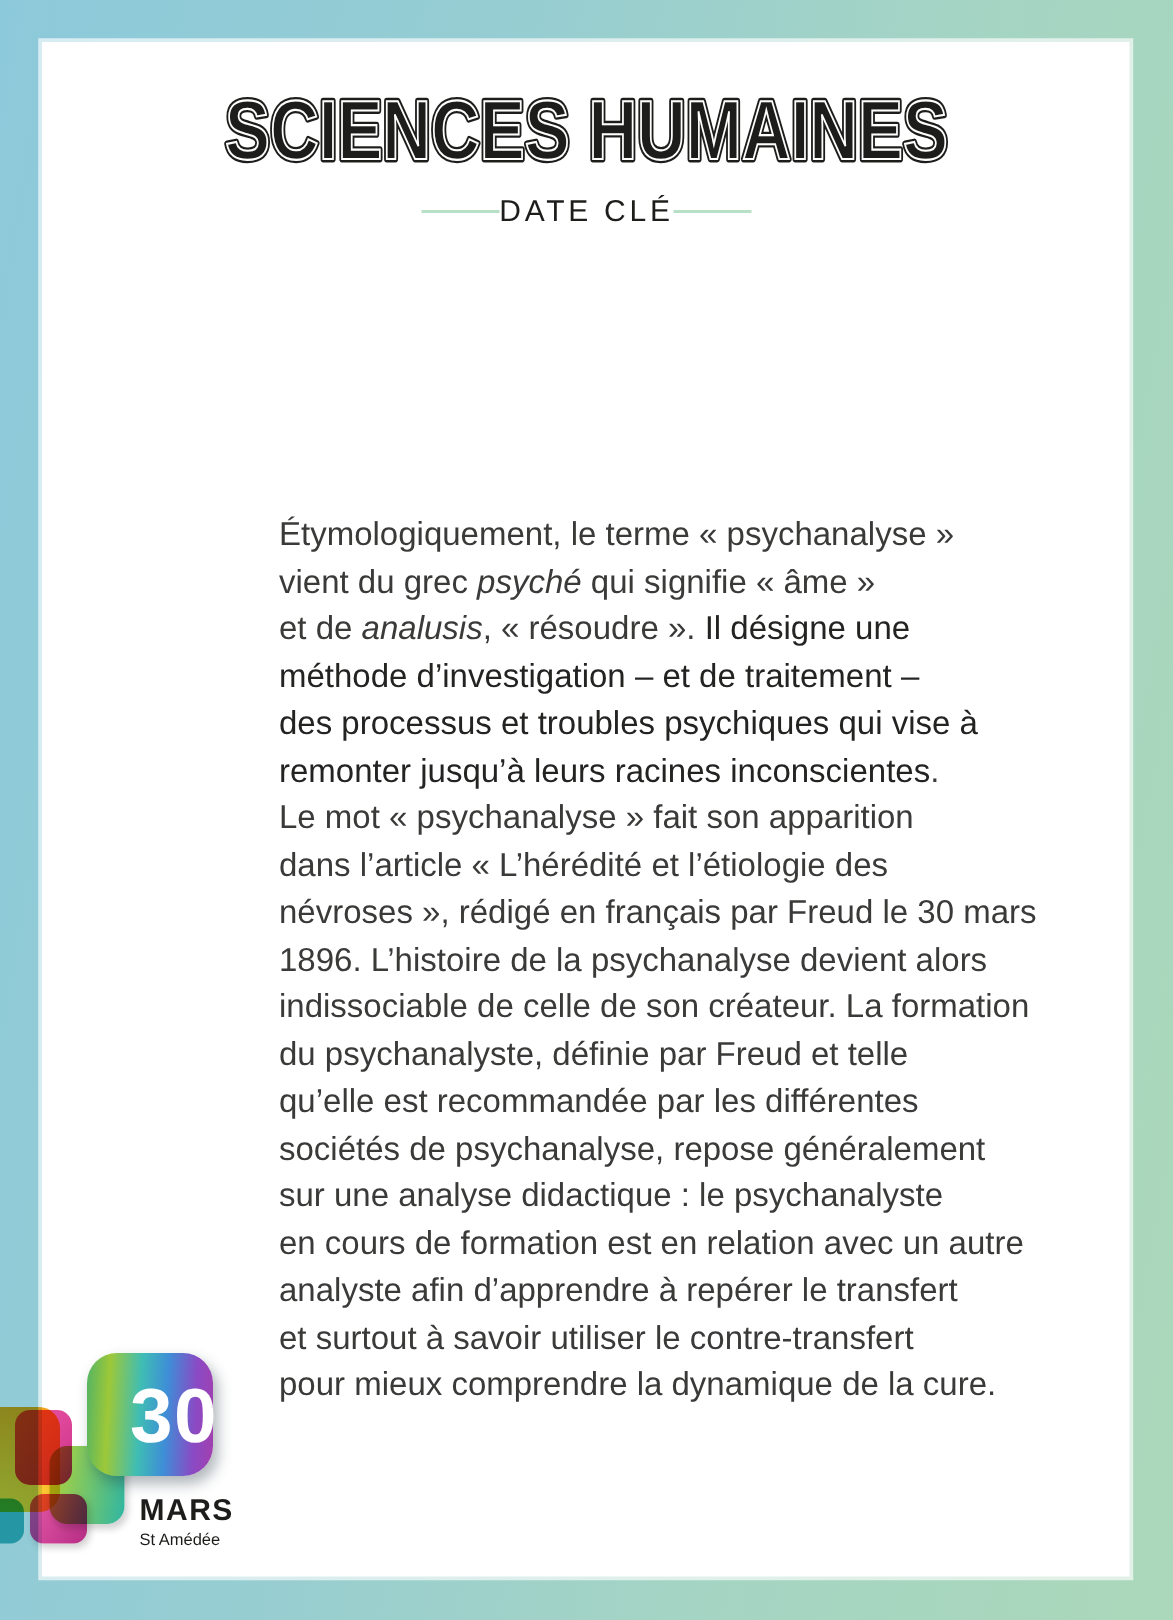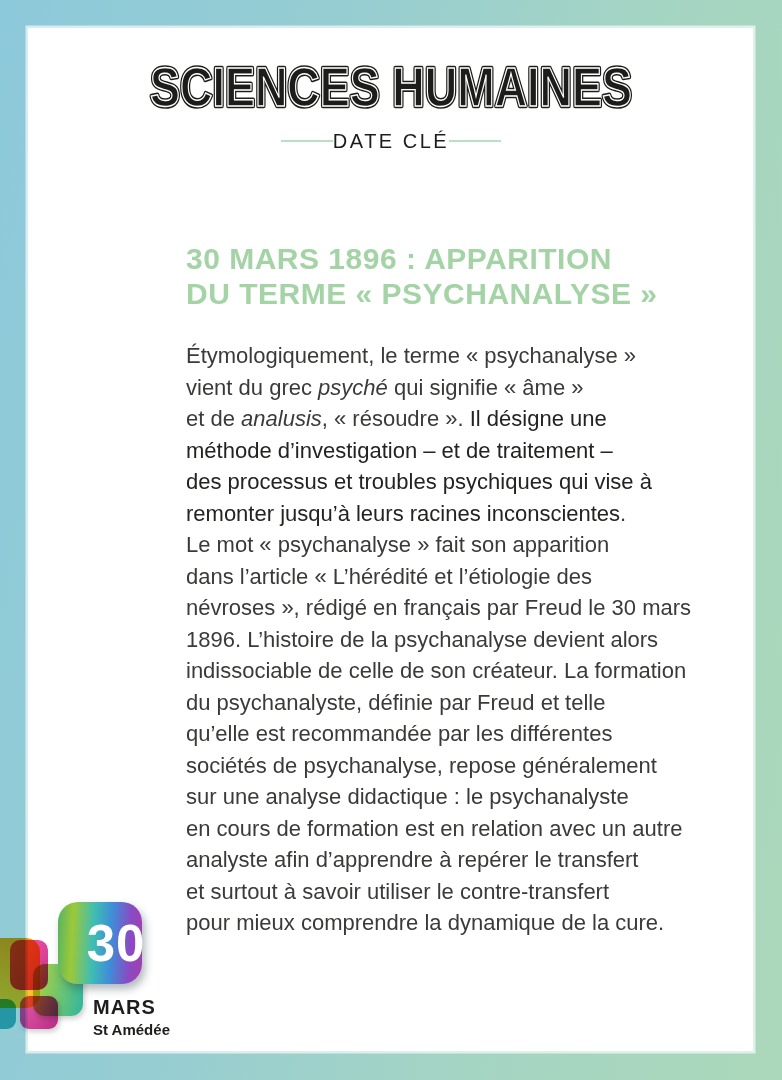--- a/index.html
+++ b/index.html
@@ -68,41 +68,40 @@
     display:flex; align-items:center; justify-content:center;padding-left:32px;
   }
   .tile-day span { color:#ffffff; font-size:51px; font-weight:bold; letter-spacing:1px; }
 
   .month-label {
     position:absolute; left:93px; top:996px;
     font-size:20px; font-weight:bold; letter-spacing:1px; color:#1d1d1b;
   }
   .saint-label {
     position:absolute; left:93px; top:1021px;
-    font-size:15px; color:#1d1d1b;font-weight:bold;
+    font-size:11px; color:#1d1d1b;
   }
 </style>
 </head>
 <body>
 
 <div class="page">
   <div class="card"></div>
 
   <svg class="title-svg" viewBox="0 0 782 66">
     <text class="t-base" x="391" y="52" text-anchor="middle" textLength="482" lengthAdjust="spacingAndGlyphs">SCIENCES HUMAINES</text>
     <text class="t-inline" x="391" y="52" text-anchor="middle" textLength="482" lengthAdjust="spacingAndGlyphs" aria-hidden="true">SCIENCES HUMAINES</text>
   </svg>
 
   <div class="dateline">
     <span class="rule"></span>
     <span class="dateline-text">DATE CLÉ</span>
     <span class="rule"></span>
   </div>
 
-  <h1 class="heading"><span>30 MARS 1896 : APPARITION</span><br><span>DU TERME « PSYCHANALYSE »</span></h1>
 
   <div class="body-text"><span>Étymologiquement, le terme « psychanalyse »</span><br><span>vient du grec </span><span class="i">psyché</span><span> qui signifie « âme »</span><br><span>et de </span><span class="i">analusis</span><span>, « résoudre ». </span><span class="b">Il désigne une</span><br><span class="b">méthode d’investigation – et de traitement –</span><br><span class="b">des processus et troubles psychiques qui vise à</span><br><span class="b">remonter jusqu’à leurs racines inconscientes</span><span>.</span><br><span>Le mot « psychanalyse » fait son apparition</span><br><span>dans l’article « L’hérédité et l’étiologie des</span><br><span>névroses », rédigé en français par Freud le 30 mars</span><br><span>1896. L’histoire de la psychanalyse devient alors</span><br><span>indissociable de celle de son créateur. La formation</span><br><span>du psychanalyste, définie par Freud et telle</span><br><span>qu’elle est recommandée par les différentes</span><br><span>sociétés de psychanalyse, repose généralement</span><br><span>sur une analyse didactique : le psychanalyste</span><br><span>en cours de formation est en relation avec un autre</span><br><span>analyste afin d’apprendre à repérer le transfert</span><br><span>et surtout à savoir utiliser le contre-transfert</span><br><span>pour mieux comprendre la dynamique de la cure.</span></div>
 
   <div>
     <div class="tile tile-teal"></div>
     <div class="tile tile-yellow"></div>
     <div class="tile tile-pink"></div>
     <div class="tile tile-green"></div>
     <div class="tile tile-magenta"></div>
     <div class="tile-day">

